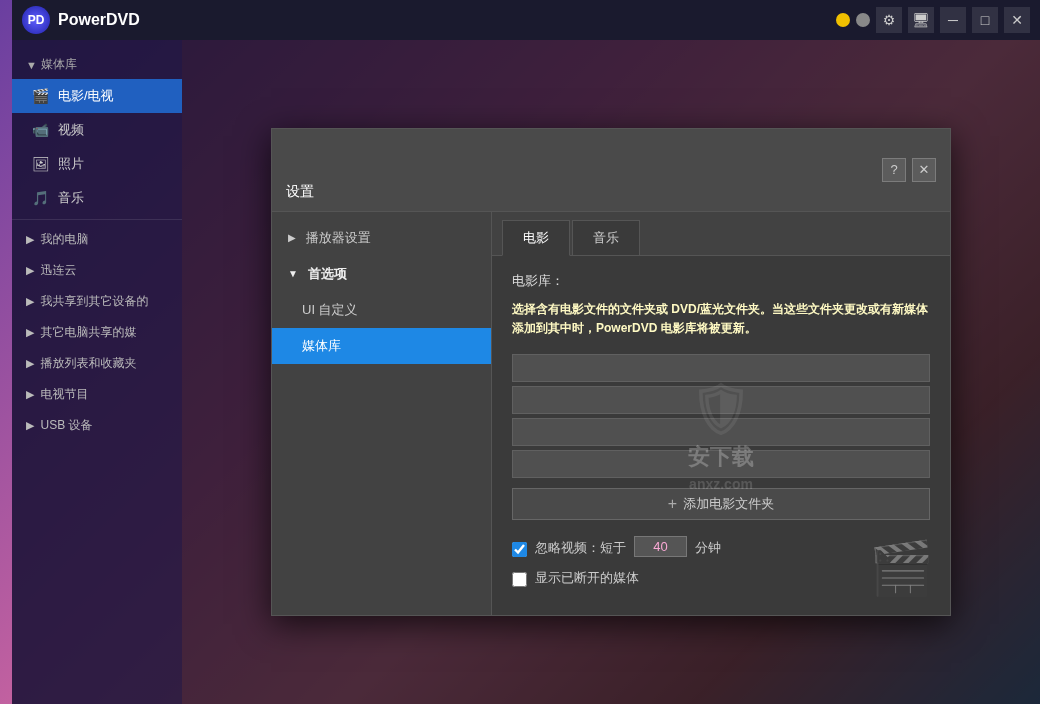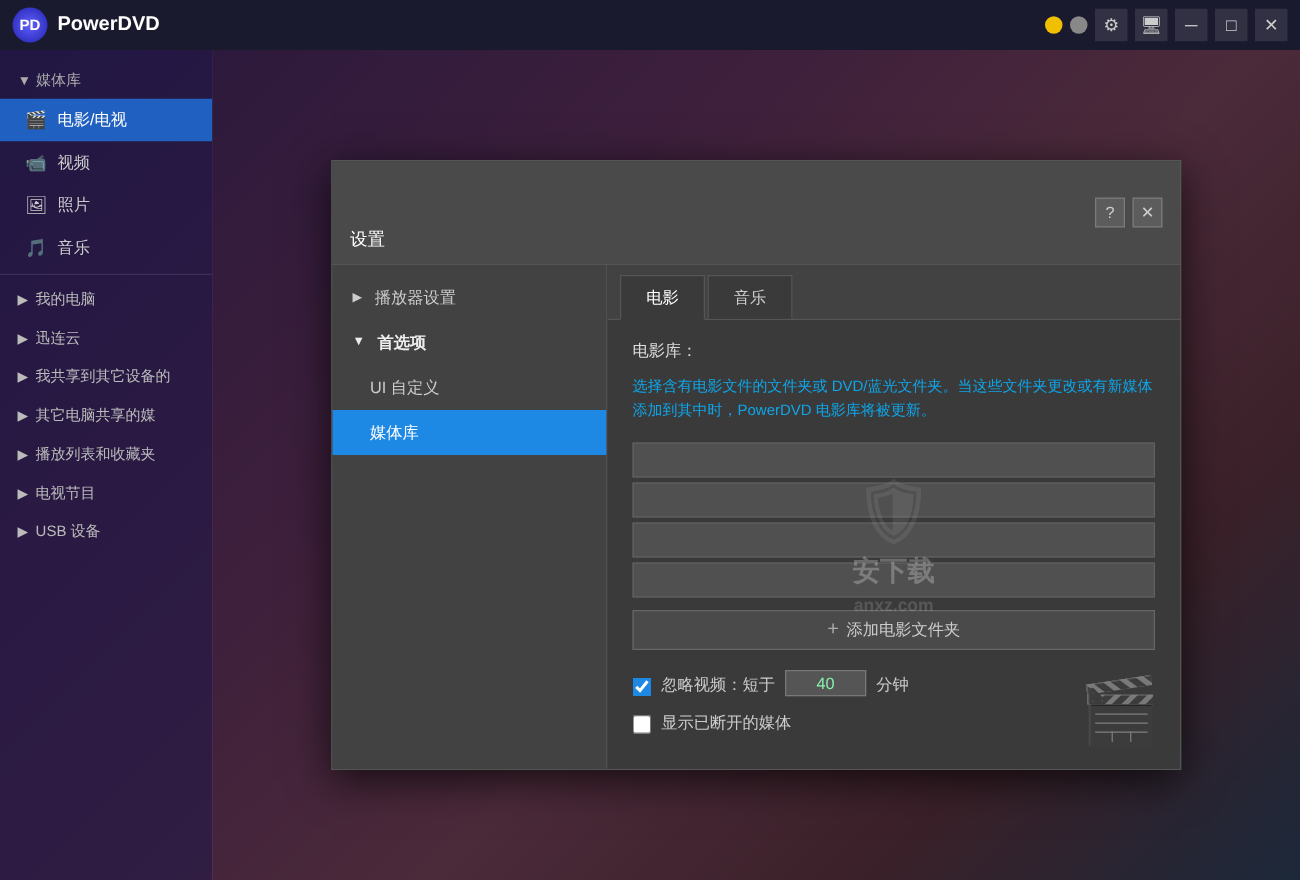--- a/index.html
+++ b/index.html
@@ -12,20 +12,21 @@
       background: linear-gradient(135deg, #6a3fa0 0%, #c060a0 40%, #e8809a 60%, #b06060 80%, #4a7a9a 100%);
       position: relative;
     }
 
     
     .main-window {
       width: 100%;
       height: 100%;
       display: flex;
       flex-direction: column;
+      padding-left: 12px;
     }
 
     
     .title-bar {
       height: 40px;
       background: #1a1a2e;
       display: flex;
       align-items: center;
       padding: 0 10px;
       flex-shrink: 0;
@@ -271,24 +272,25 @@
       padding: 16px 20px;
       overflow-y: auto;
       position: relative;
     }
     .content-section-title {
       color: #ddd;
       font-size: 13px;
       margin-bottom: 10px;
     }
     .content-description {
-      color: #0ea5e9;
+      color: #fef9c3;
       font-size: 12px;
       line-height: 1.6;
       margin-bottom: 16px;
+      font-weight: bold;
     }
     .folder-list {
       display: flex;
       flex-direction: column;
       gap: 4px;
       margin-bottom: 10px;
     }
     .folder-item {
       background: #505050;
       height: 28px;
@@ -320,24 +322,24 @@
       color: #ccc;
       font-size: 13px;
     }
     .option-checkbox {
       width: 15px;
       height: 15px;
       accent-color: #1e88e5;
       cursor: pointer;
     }
     .option-input {
-      width: 65px;
+      width: 53px;
       background: #555;
       border: 1px solid #777;
-      color: #86efac;
+      color: #f9a8d4;
       padding: 2px 6px;
       font-size: 13px;
       text-align: center;
     }
 
     
     .watermark {
       position: absolute;
       top: 50%;
       left: 50%;

